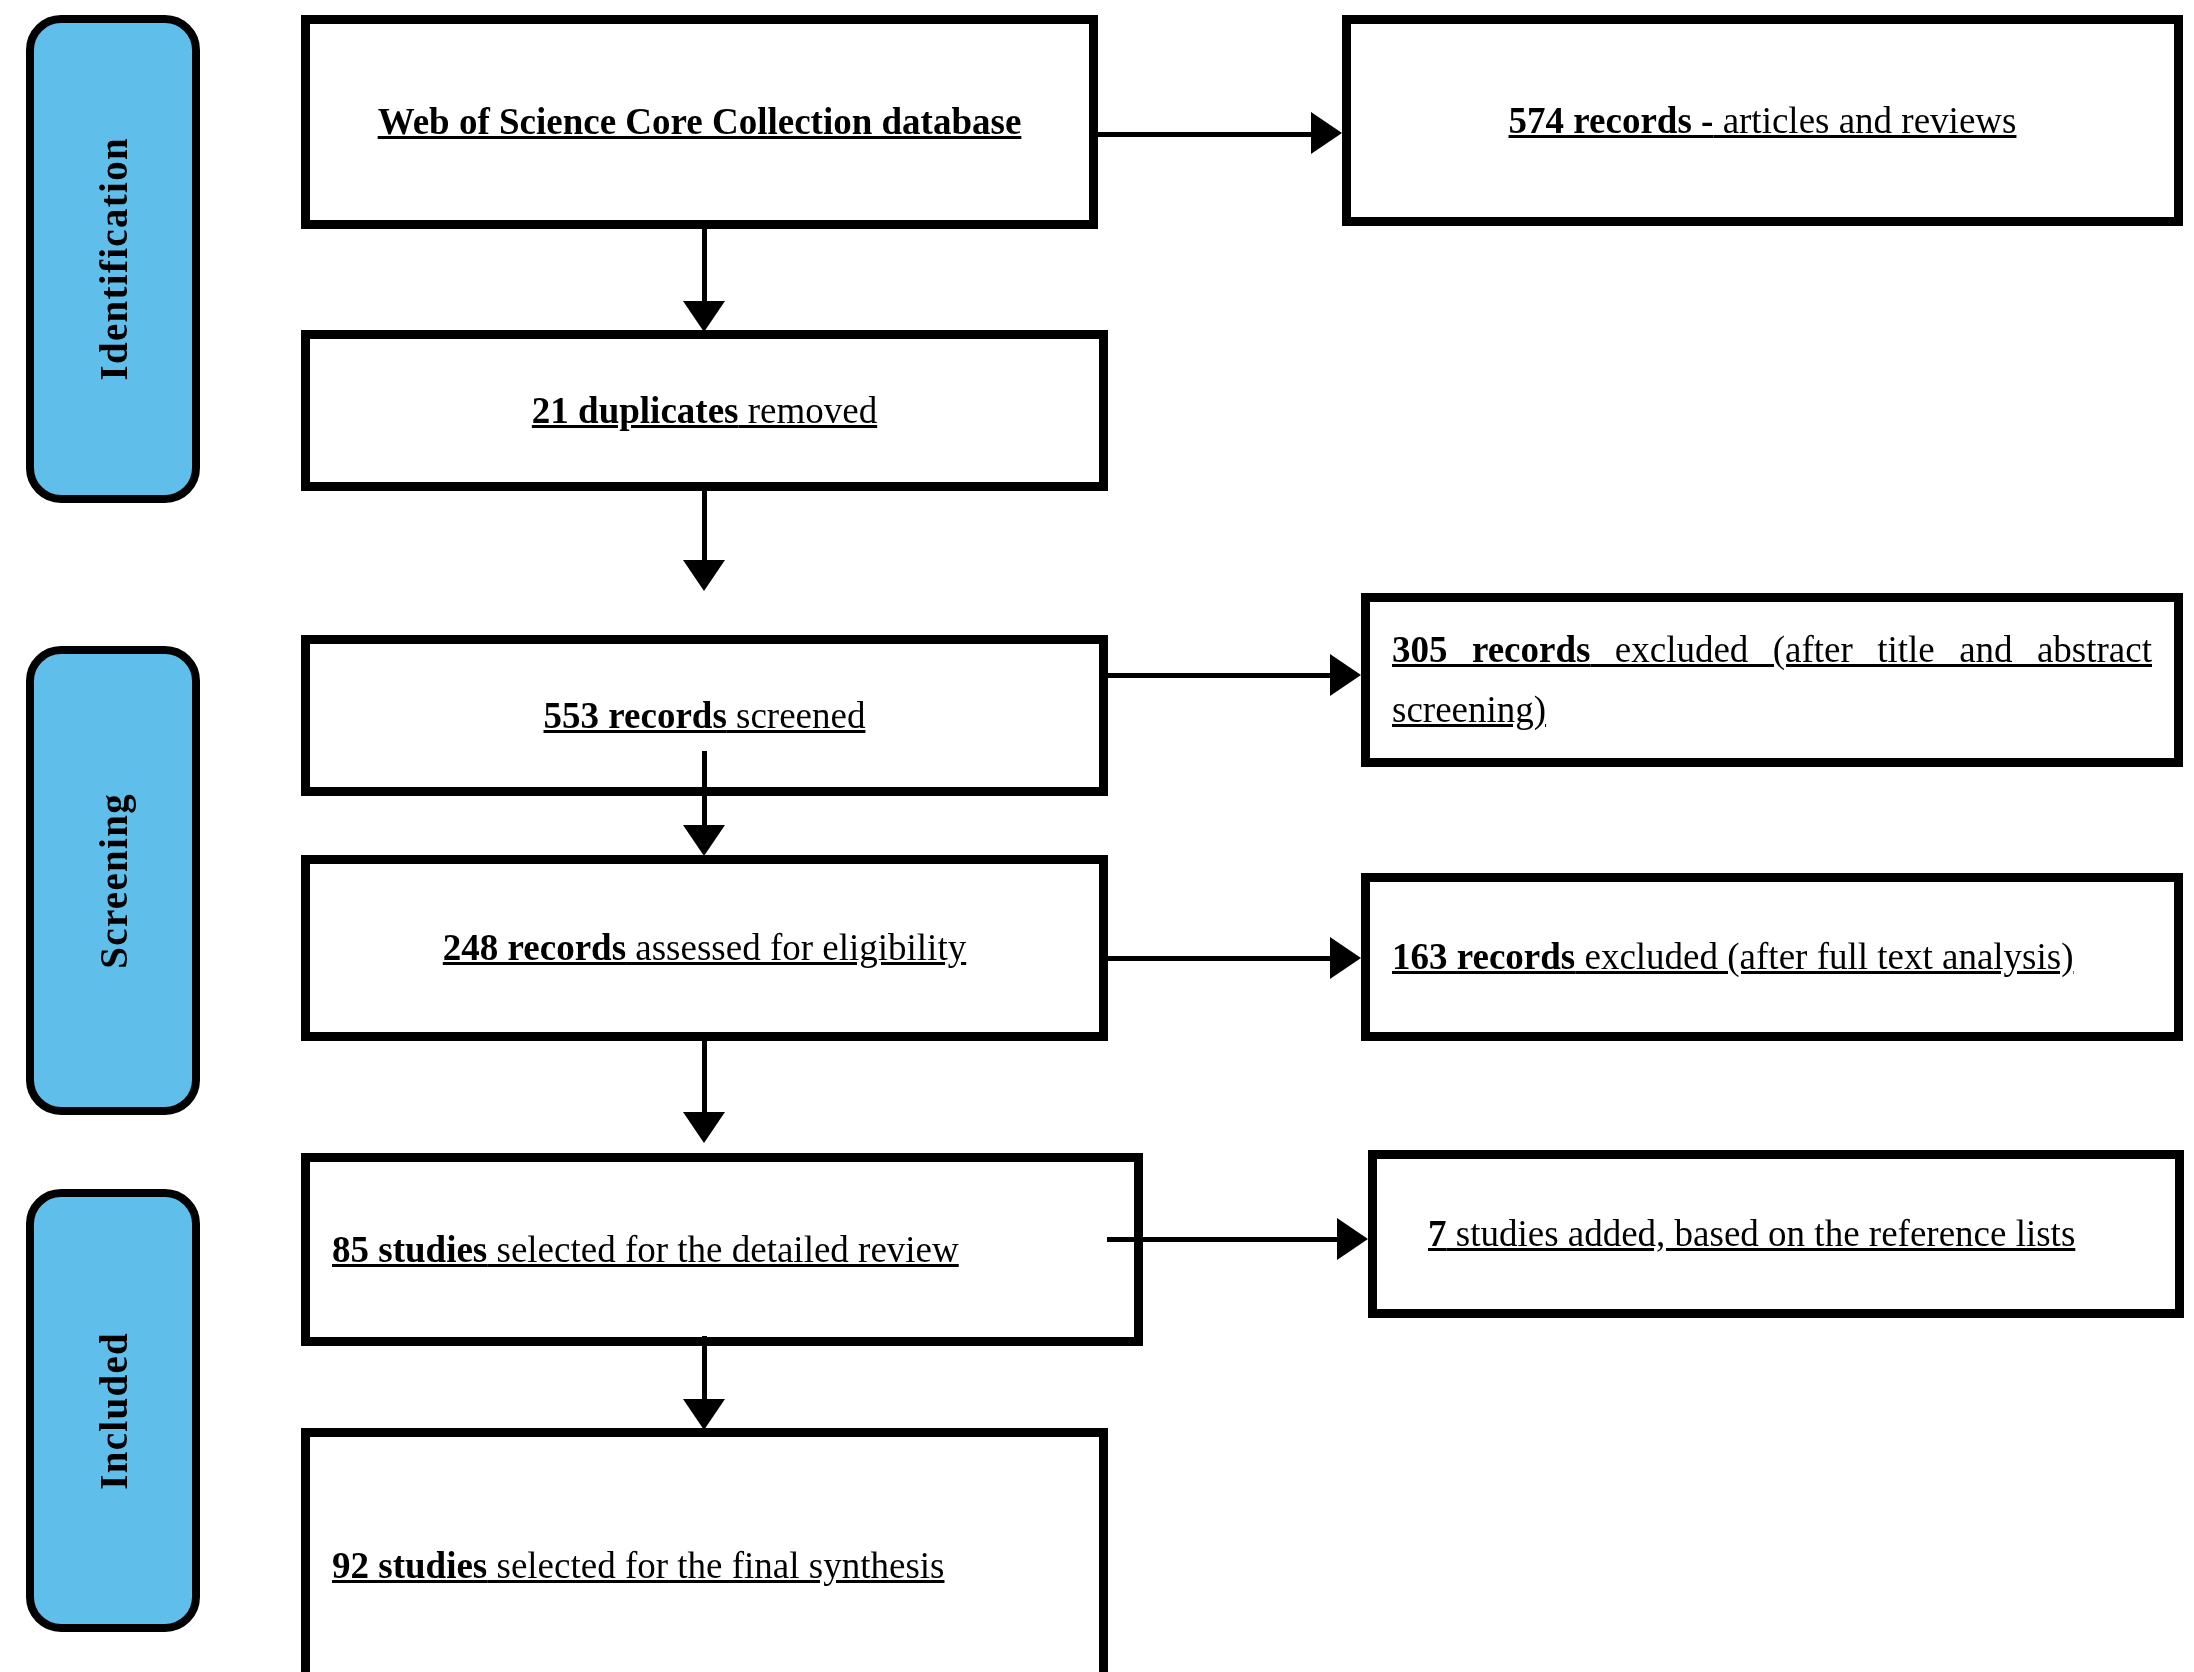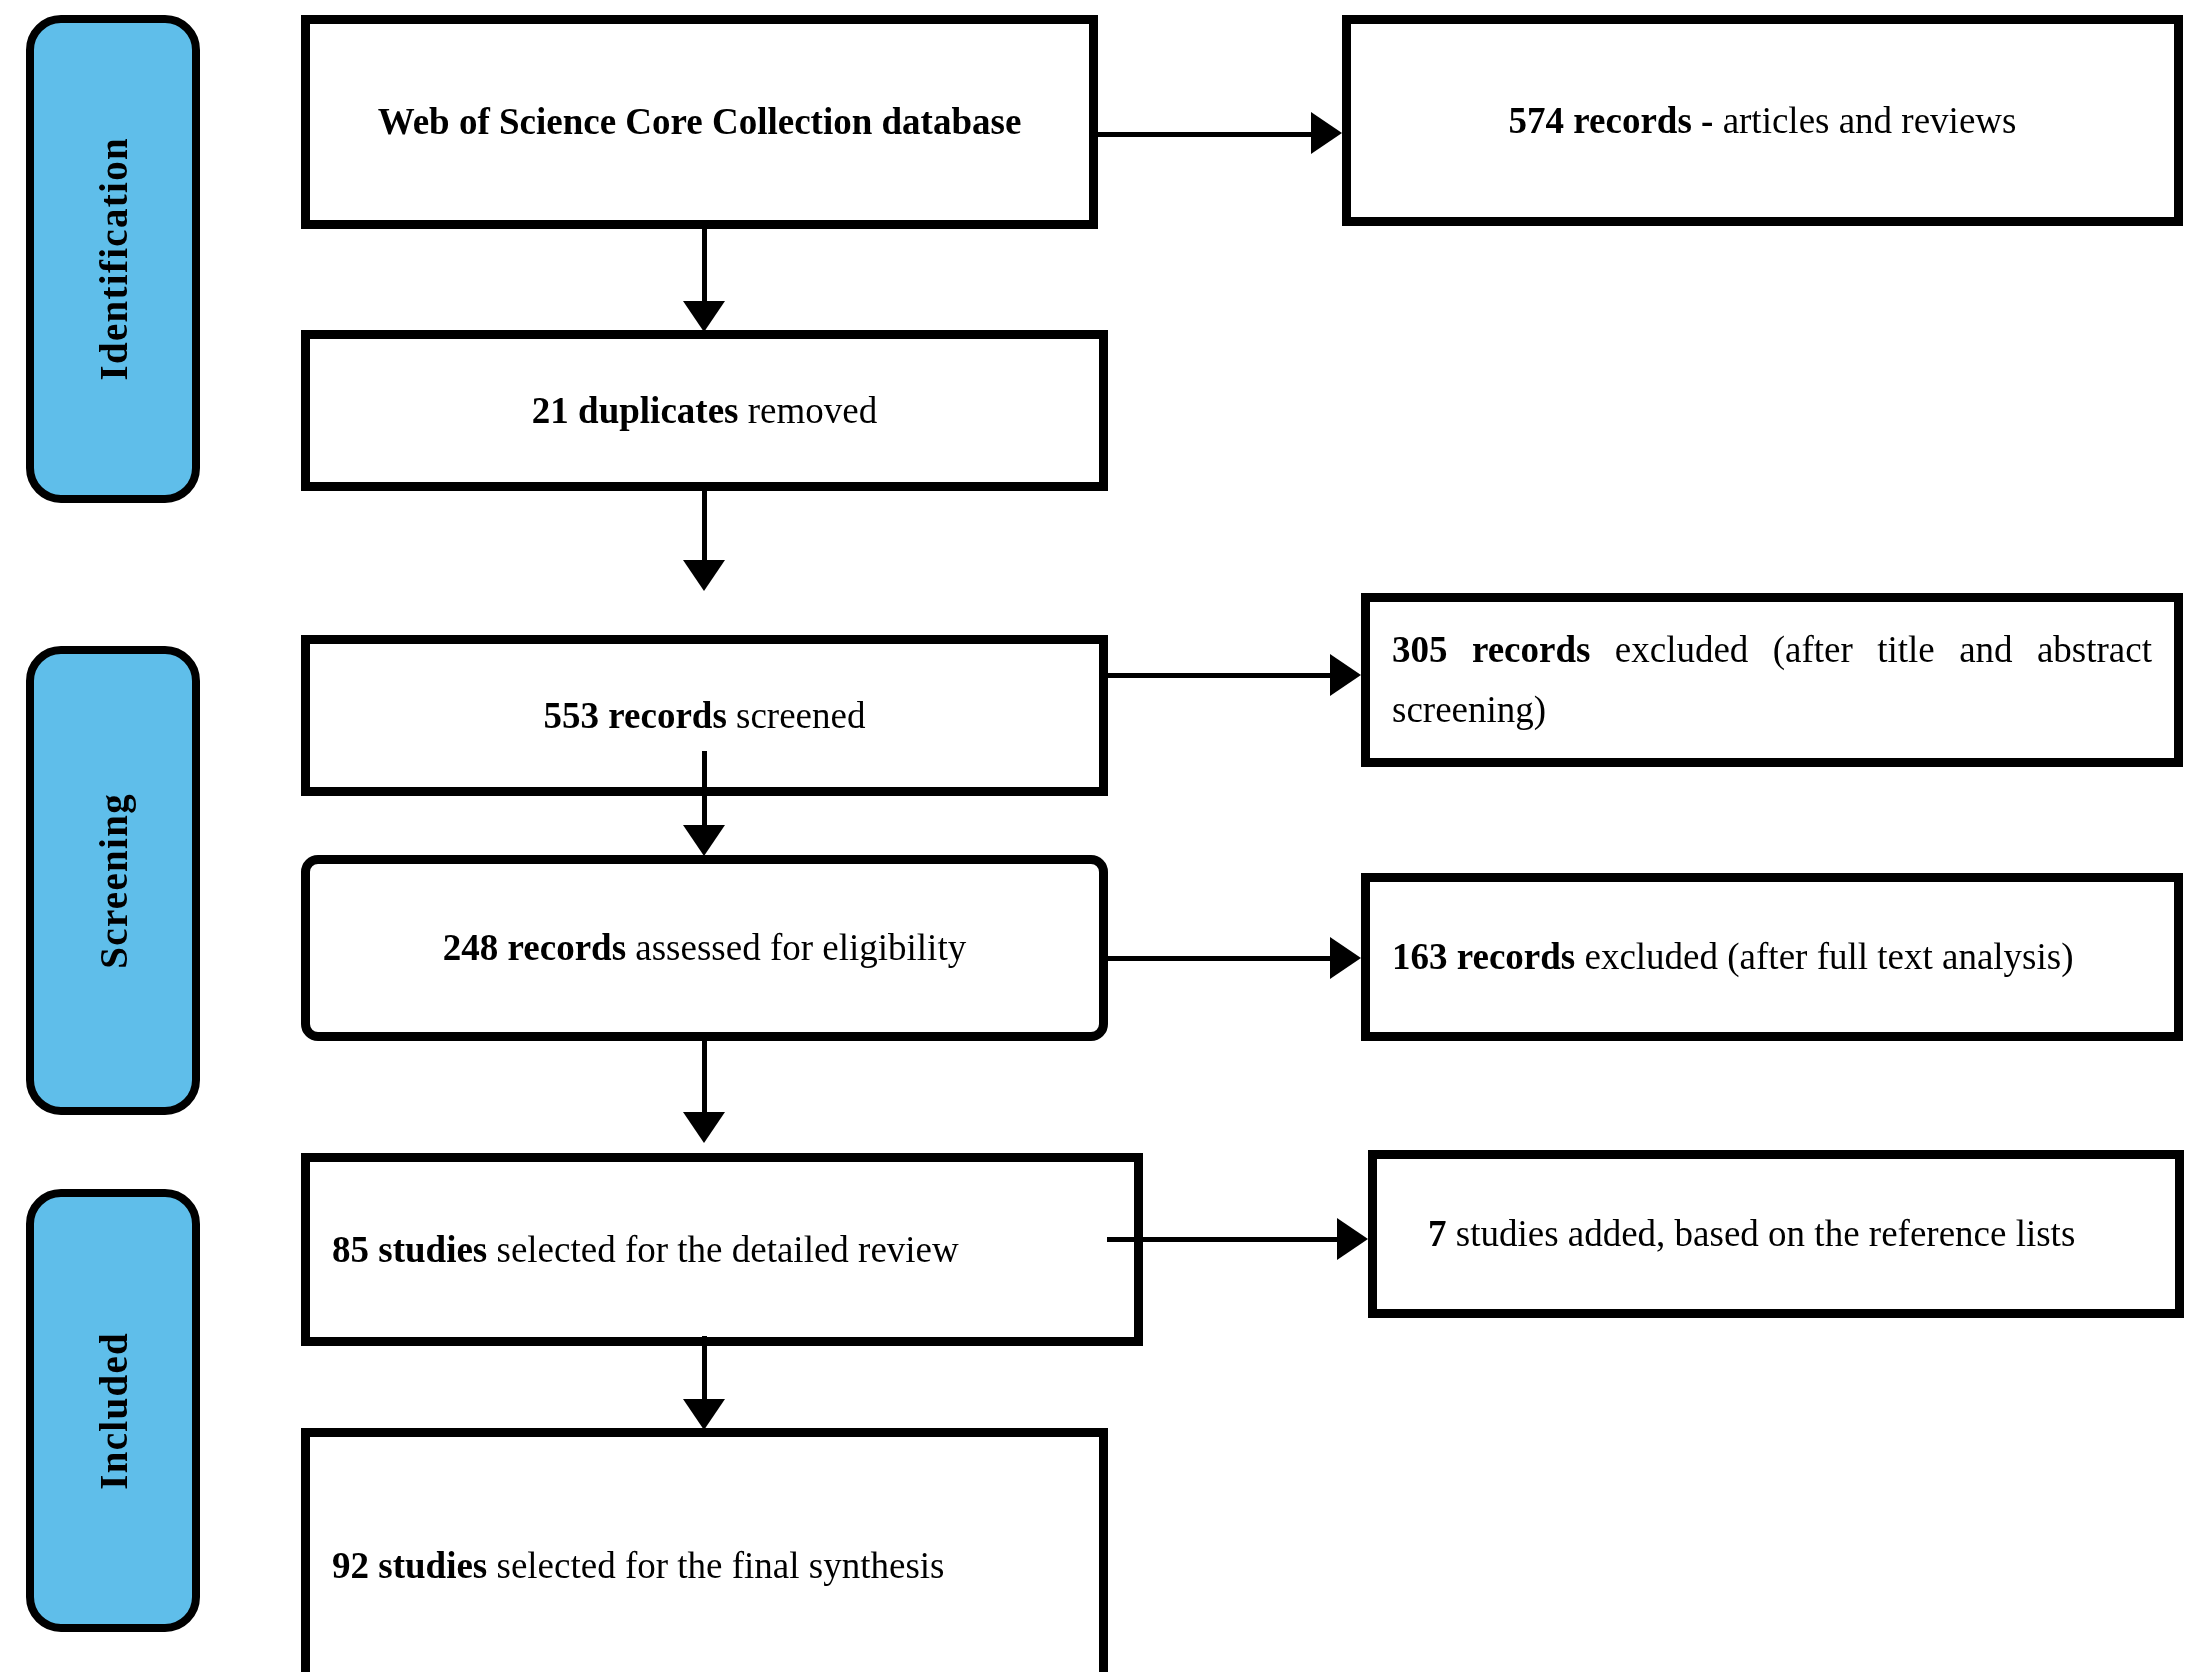--- a/index.html
+++ b/index.html
@@ -48,20 +48,21 @@
     box-sizing: border-box;
     display: flex;
     align-items: center;
   }
   .flow-box-text {
     width: 100%;
     padding: 0 22px;
     font-size: 37px;
     line-height: 1.62;
     color: #000000;
+    text-decoration: underline;
   }
   .flow-box-text.center   { text-align: center; }
   .flow-box-text.left     { text-align: center; }
   .flow-box-text.justify  { text-align: justify; text-align-last: left; }
   .flow-box-text b { font-weight: bold; }
 
   
   .conn-vert {
     position: absolute;
     width: 4.5px;
@@ -117,21 +118,21 @@
       <b>21 duplicates</b><span> removed</span>
     </div>
   </div>
 
   <div class="flow-box" style="left:301px; top:590px; width:807px; height:161px;margin-top:45px;">
     <div class="flow-box-text left">
       <b>553 records</b><span> screened</span>
     </div>
   </div>
 
-  <div class="flow-box" style="left:301px; top:855px; width:807px; height:186px;border-radius:17px;">
+  <div class="flow-box" style="left:301px; top:855px; width:807px; height:186px;">
     <div class="flow-box-text left">
       <b>248 records</b><span> assessed for eligibility</span>
     </div>
   </div>
 
   <div class="flow-box" style="left:301px; top:1143px; width:842px; height:193px;margin-top:10px;">
     <div class="flow-box-text justify">
       <b>85 studies</b><span> selected for the detailed review</span>
     </div>
   </div>

